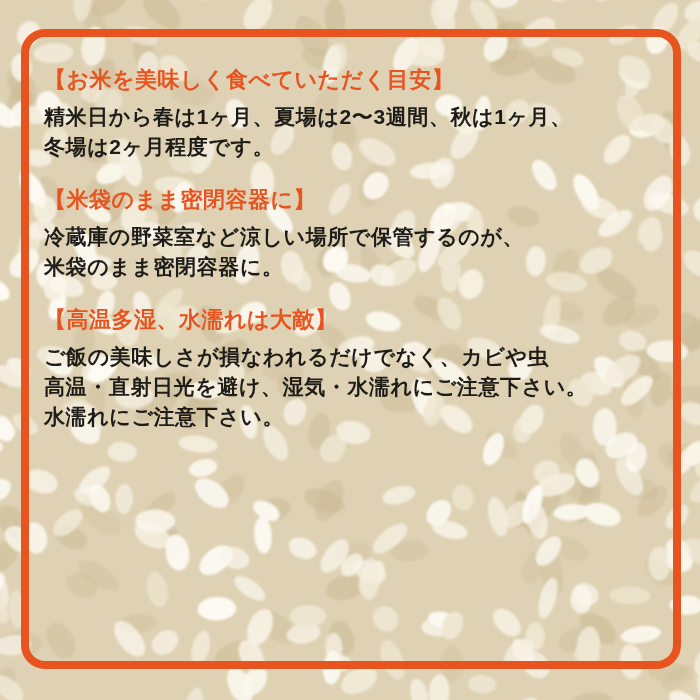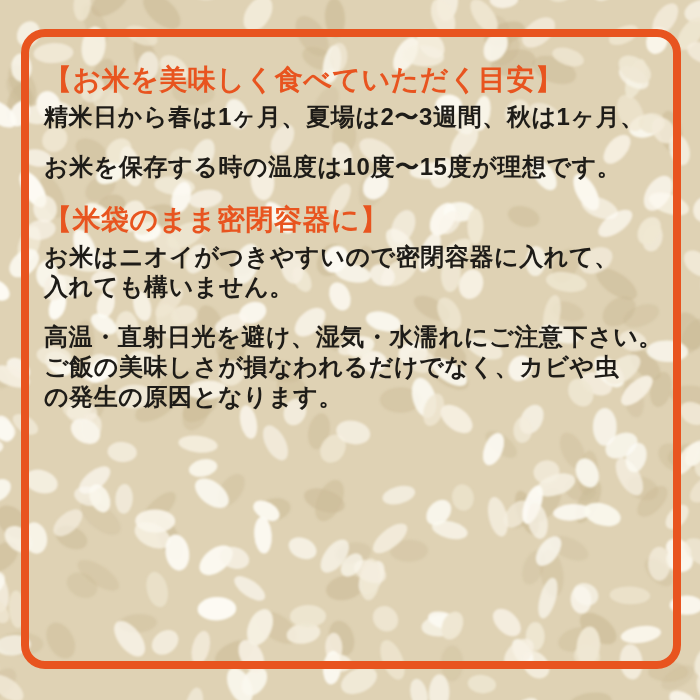--- a/index.html
+++ b/index.html
@@ -19,28 +19,28 @@
     position:absolute;left:21px;top:29px;right:19px;bottom:31px;
     border:8px solid var(--accent);border-radius:24px;
     pointer-events:none;
   }
   .content{
     position:absolute;left:44px;top:62px;width:614px;
   }
   .section{margin-bottom:20px;}
   .heading{
     color:var(--accent);
-    font-size:28px;line-height:36px;font-weight:700;
+    font-size:22px;line-height:36px;font-weight:700;
     letter-spacing:0.5px;
     margin-bottom:4px;
     white-space:nowrap;
   }
   .bodyline{
     color:var(--text);
-    font-size:24px;line-height:30px;font-weight:600;
+    font-size:21px;line-height:30px;font-weight:600;
     letter-spacing:0.6px;
     white-space:nowrap;
   }
 </style>
 </head>
 <body>
 
 <div class="stage">
 
   <svg class="rice-bg" width="700" height="700" viewBox="0 0 700 700" xmlns="http://www.w3.org/2000/svg">
@@ -466,32 +466,33 @@
       </g>
   </svg>
 
   <div class="frame"></div>
 
   <div class="content">
 
     <div class="section">
       <div class="heading">【お米を美味しく食べていただく目安】</div>
       <div class="bodyline">精米日から春は1ヶ月、夏場は2〜3週間、秋は1ヶ月、</div>
+      <div class="bodyline">冬場は2ヶ月程度です。</div>
     </div>
 
     <div class="section">
-      <div class="bodyline">お米を保存する時の温度は10度〜15度が理想です。</div>
     </div>
 
     <div class="section">
       <div class="heading">【米袋のまま密閉容器に】</div>
-      <div class="bodyline">お米はニオイがつきやすいので密閉容器に入れて、</div>
-      <div class="bodyline">入れても構いません。</div>
+      <div class="bodyline">冷蔵庫の野菜室など涼しい場所で保管するのが、</div>
+      <div class="bodyline">米袋のまま密閉容器に。</div>
     </div>
 
     <div class="section">
+      <div class="heading">【高温多湿、水濡れは大敵】</div>
+      <div class="bodyline">ご飯の美味しさが損なわれるだけでなく、カビや虫</div>
       <div class="bodyline">高温・直射日光を避け、湿気・水濡れにご注意下さい。</div>
-      <div class="bodyline">ご飯の美味しさが損なわれるだけでなく、カビや虫</div>
-      <div class="bodyline">の発生の原因となります。</div>
+      <div class="bodyline">水濡れにご注意下さい。</div>
     </div>
 
   </div>
 </div>
 
 </body></html>

